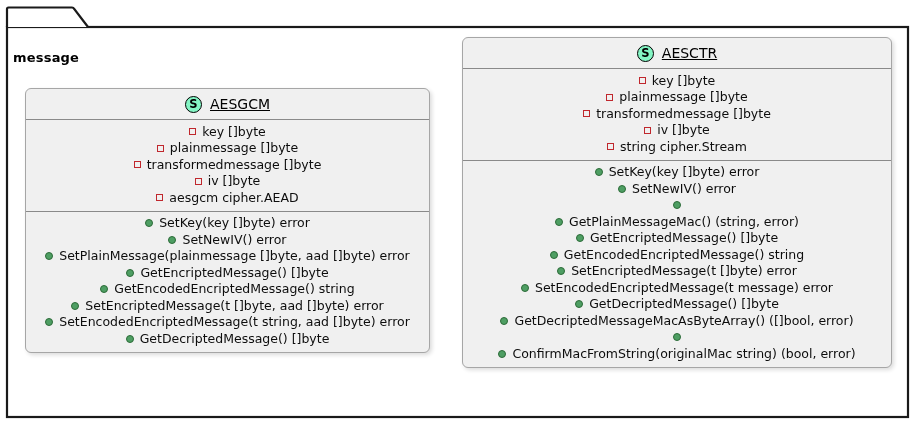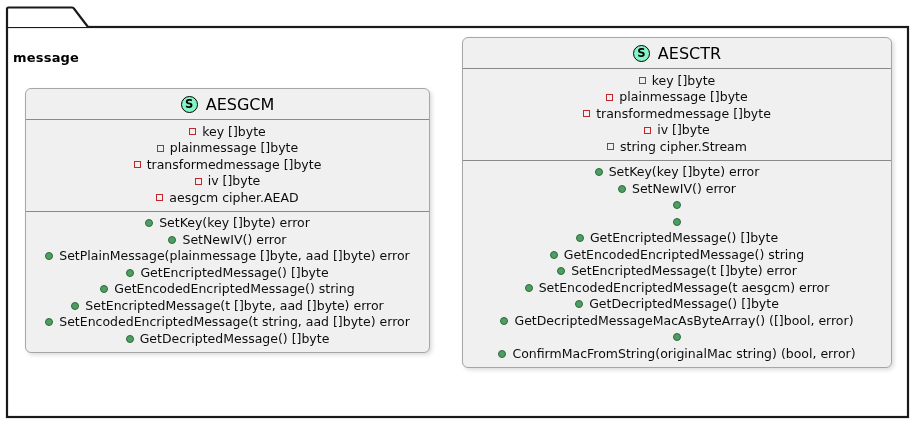--- a/index.html
+++ b/index.html
@@ -40,21 +40,21 @@
     gap:8px;height:30px;
   }
   .circle-letter{
     width:17px;height:17px;border-radius:50%;
     background:var(--struct-circle);
     border:1px solid #000;
     display:flex;align-items:center;justify-content:center;
     font-size:11.5px;font-weight:bold;color:#000;
     flex:0 0 auto;
   }
-  .class-title{font-size:16px;color:#000;}
+  .class-title{font-size:14px;color:#000;text-decoration:underline;}
   .section{
     border-top:1px solid var(--sep);
     padding:3.5px 8px 4.5px 8px;
   }
   .member-row{
     display:flex;align-items:center;gap:6px;
     line-height:16.5px;height:16.5px;
     white-space:nowrap;
     justify-content:center;
   }
@@ -181,36 +181,37 @@
       </div>
       <div class="member-row">
         <span class="marker method-marker"></span>
         <span class="member-text">SetNewIV() error</span>
       </div>
       <div class="member-row">
         <span class="marker method-marker"></span>
       </div>
       <div class="member-row">
         <span class="marker method-marker"></span>
+        <span class="member-text">GetPlainMessageMac() (string, error)</span>
       </div>
       <div class="member-row">
         <span class="marker method-marker"></span>
         <span class="member-text">GetEncriptedMessage() []byte</span>
       </div>
       <div class="member-row">
         <span class="marker method-marker"></span>
         <span class="member-text">GetEncodedEncriptedMessage() string</span>
       </div>
       <div class="member-row">
         <span class="marker method-marker"></span>
         <span class="member-text">SetEncriptedMessage(t []byte) error</span>
       </div>
       <div class="member-row">
         <span class="marker method-marker"></span>
-        <span class="member-text">SetEncodedEncriptedMessage(t aesgcm) error</span>
+        <span class="member-text">SetEncodedEncriptedMessage(t message) error</span>
       </div>
       <div class="member-row">
         <span class="marker method-marker"></span>
         <span class="member-text">GetDecriptedMessage() []byte</span>
       </div>
       <div class="member-row">
         <span class="marker method-marker"></span>
         <span class="member-text">GetDecriptedMessageMacAsByteArray() ([]bool, error)</span>
       </div>
       <div class="member-row">

